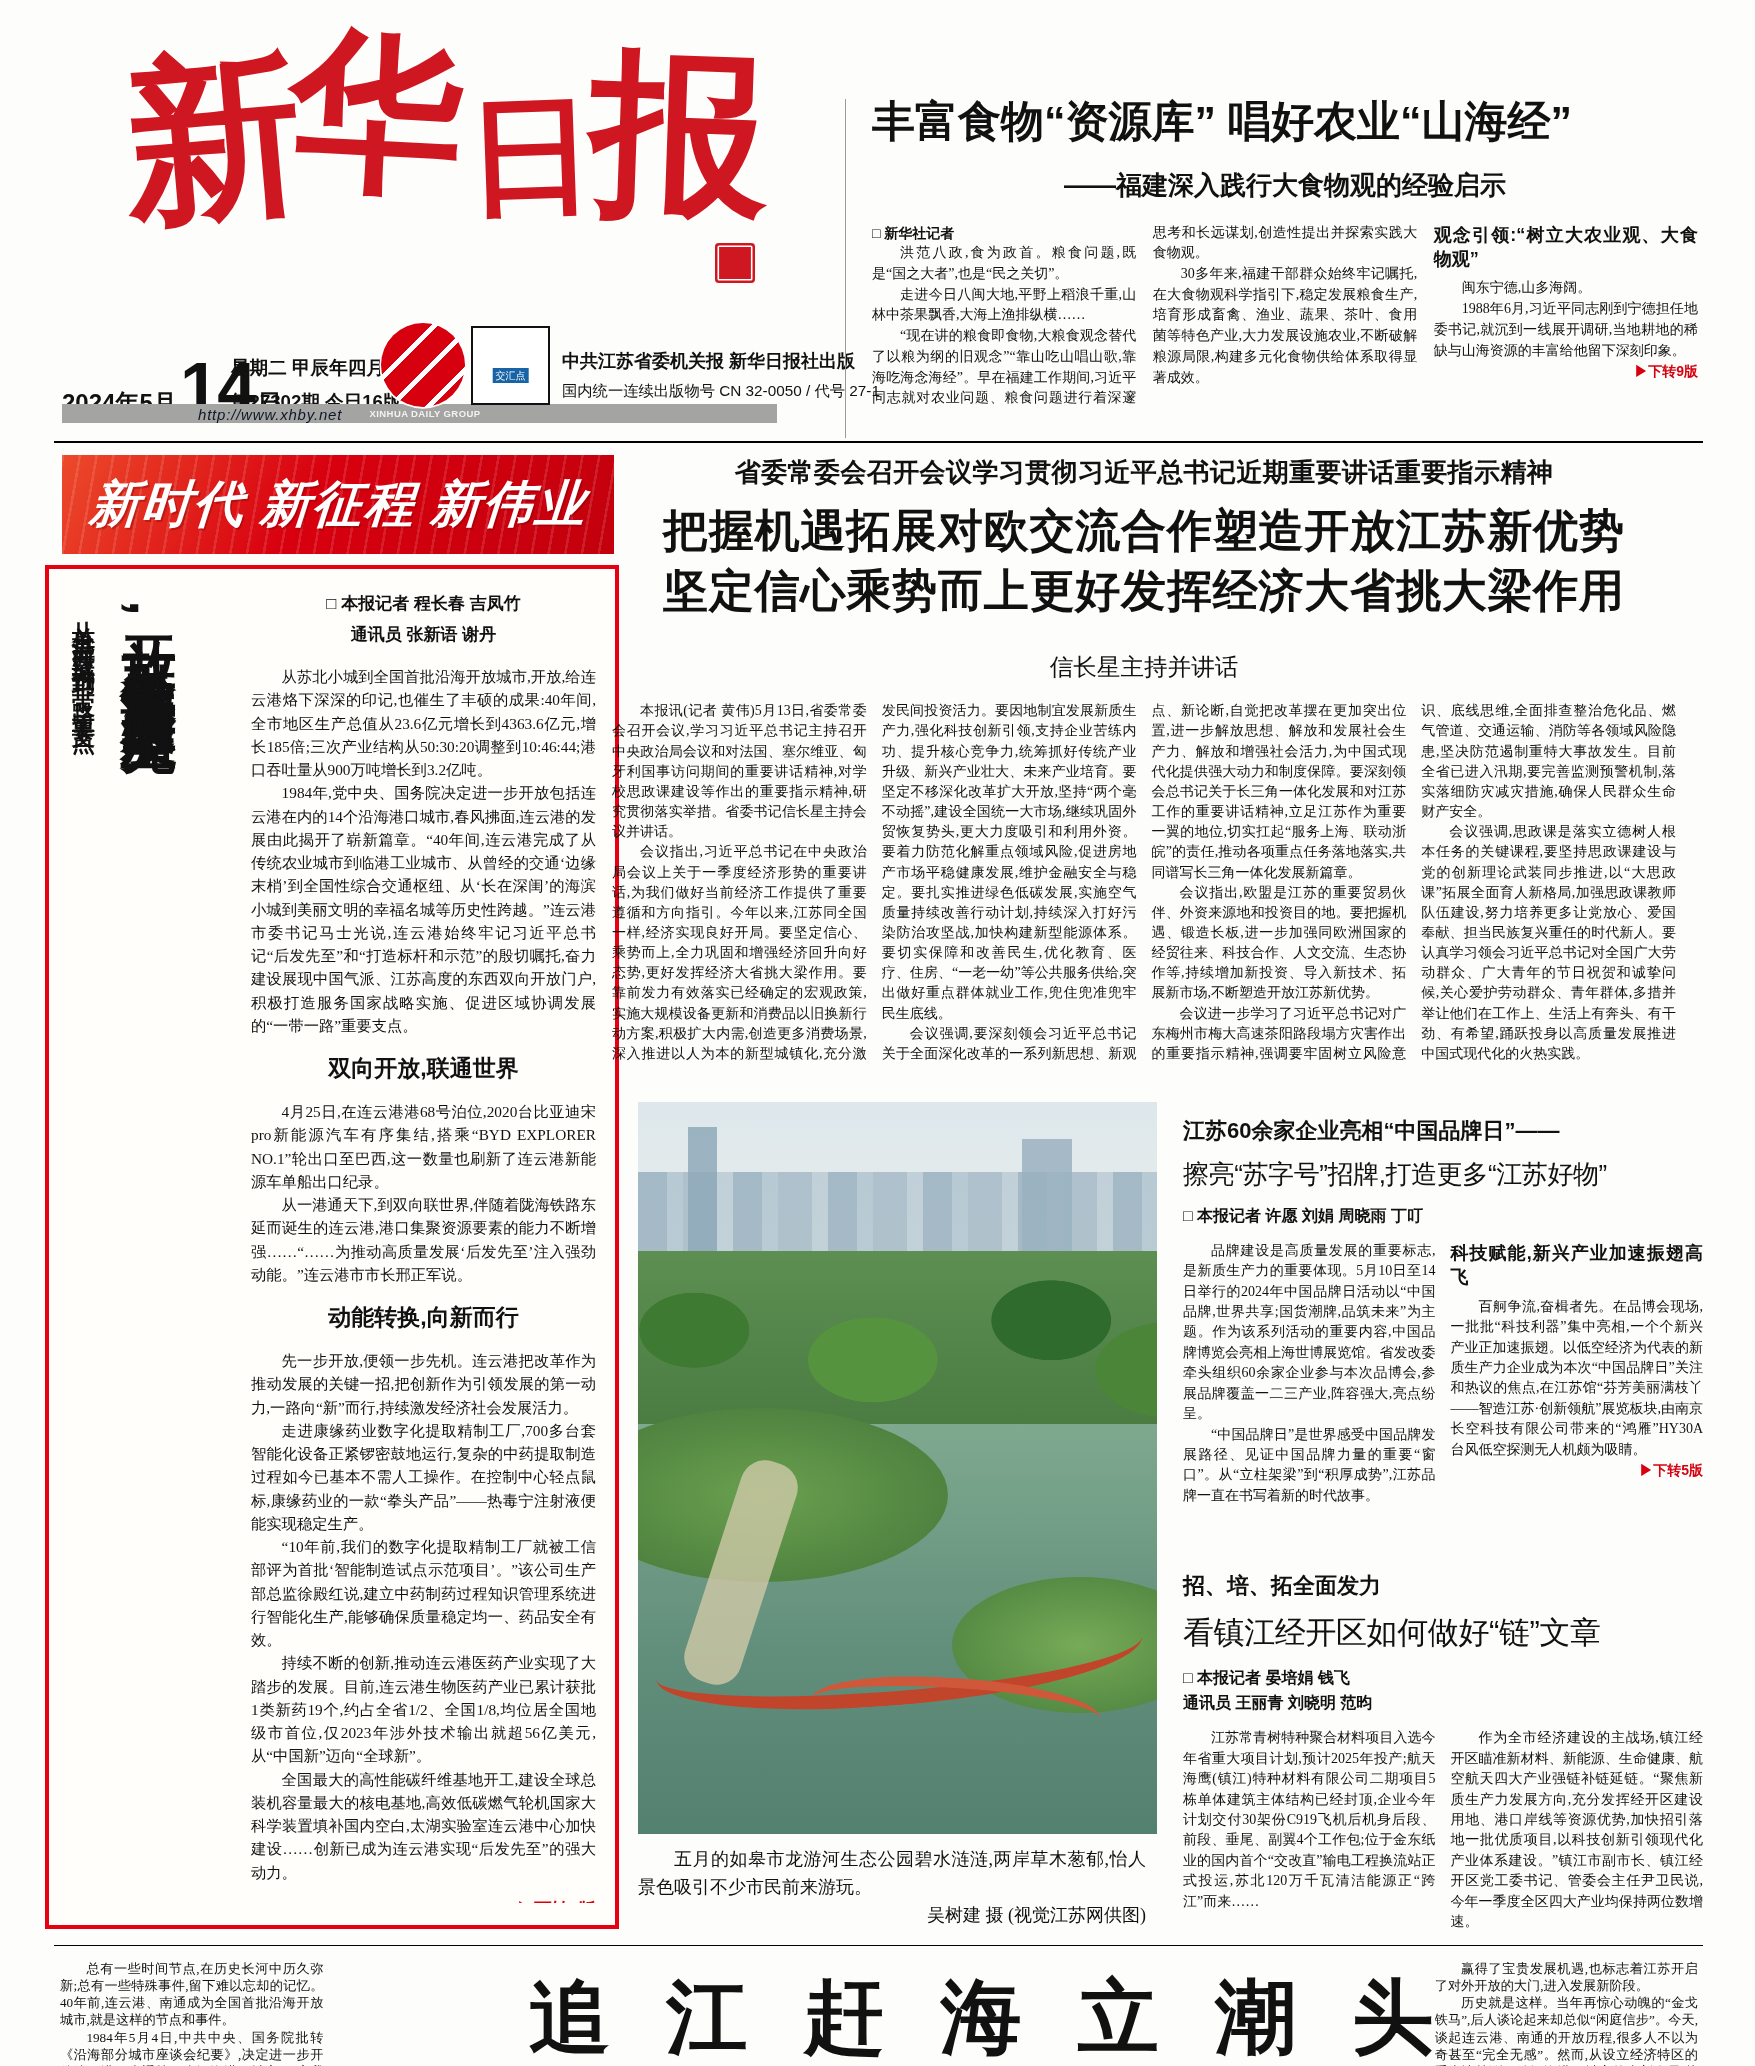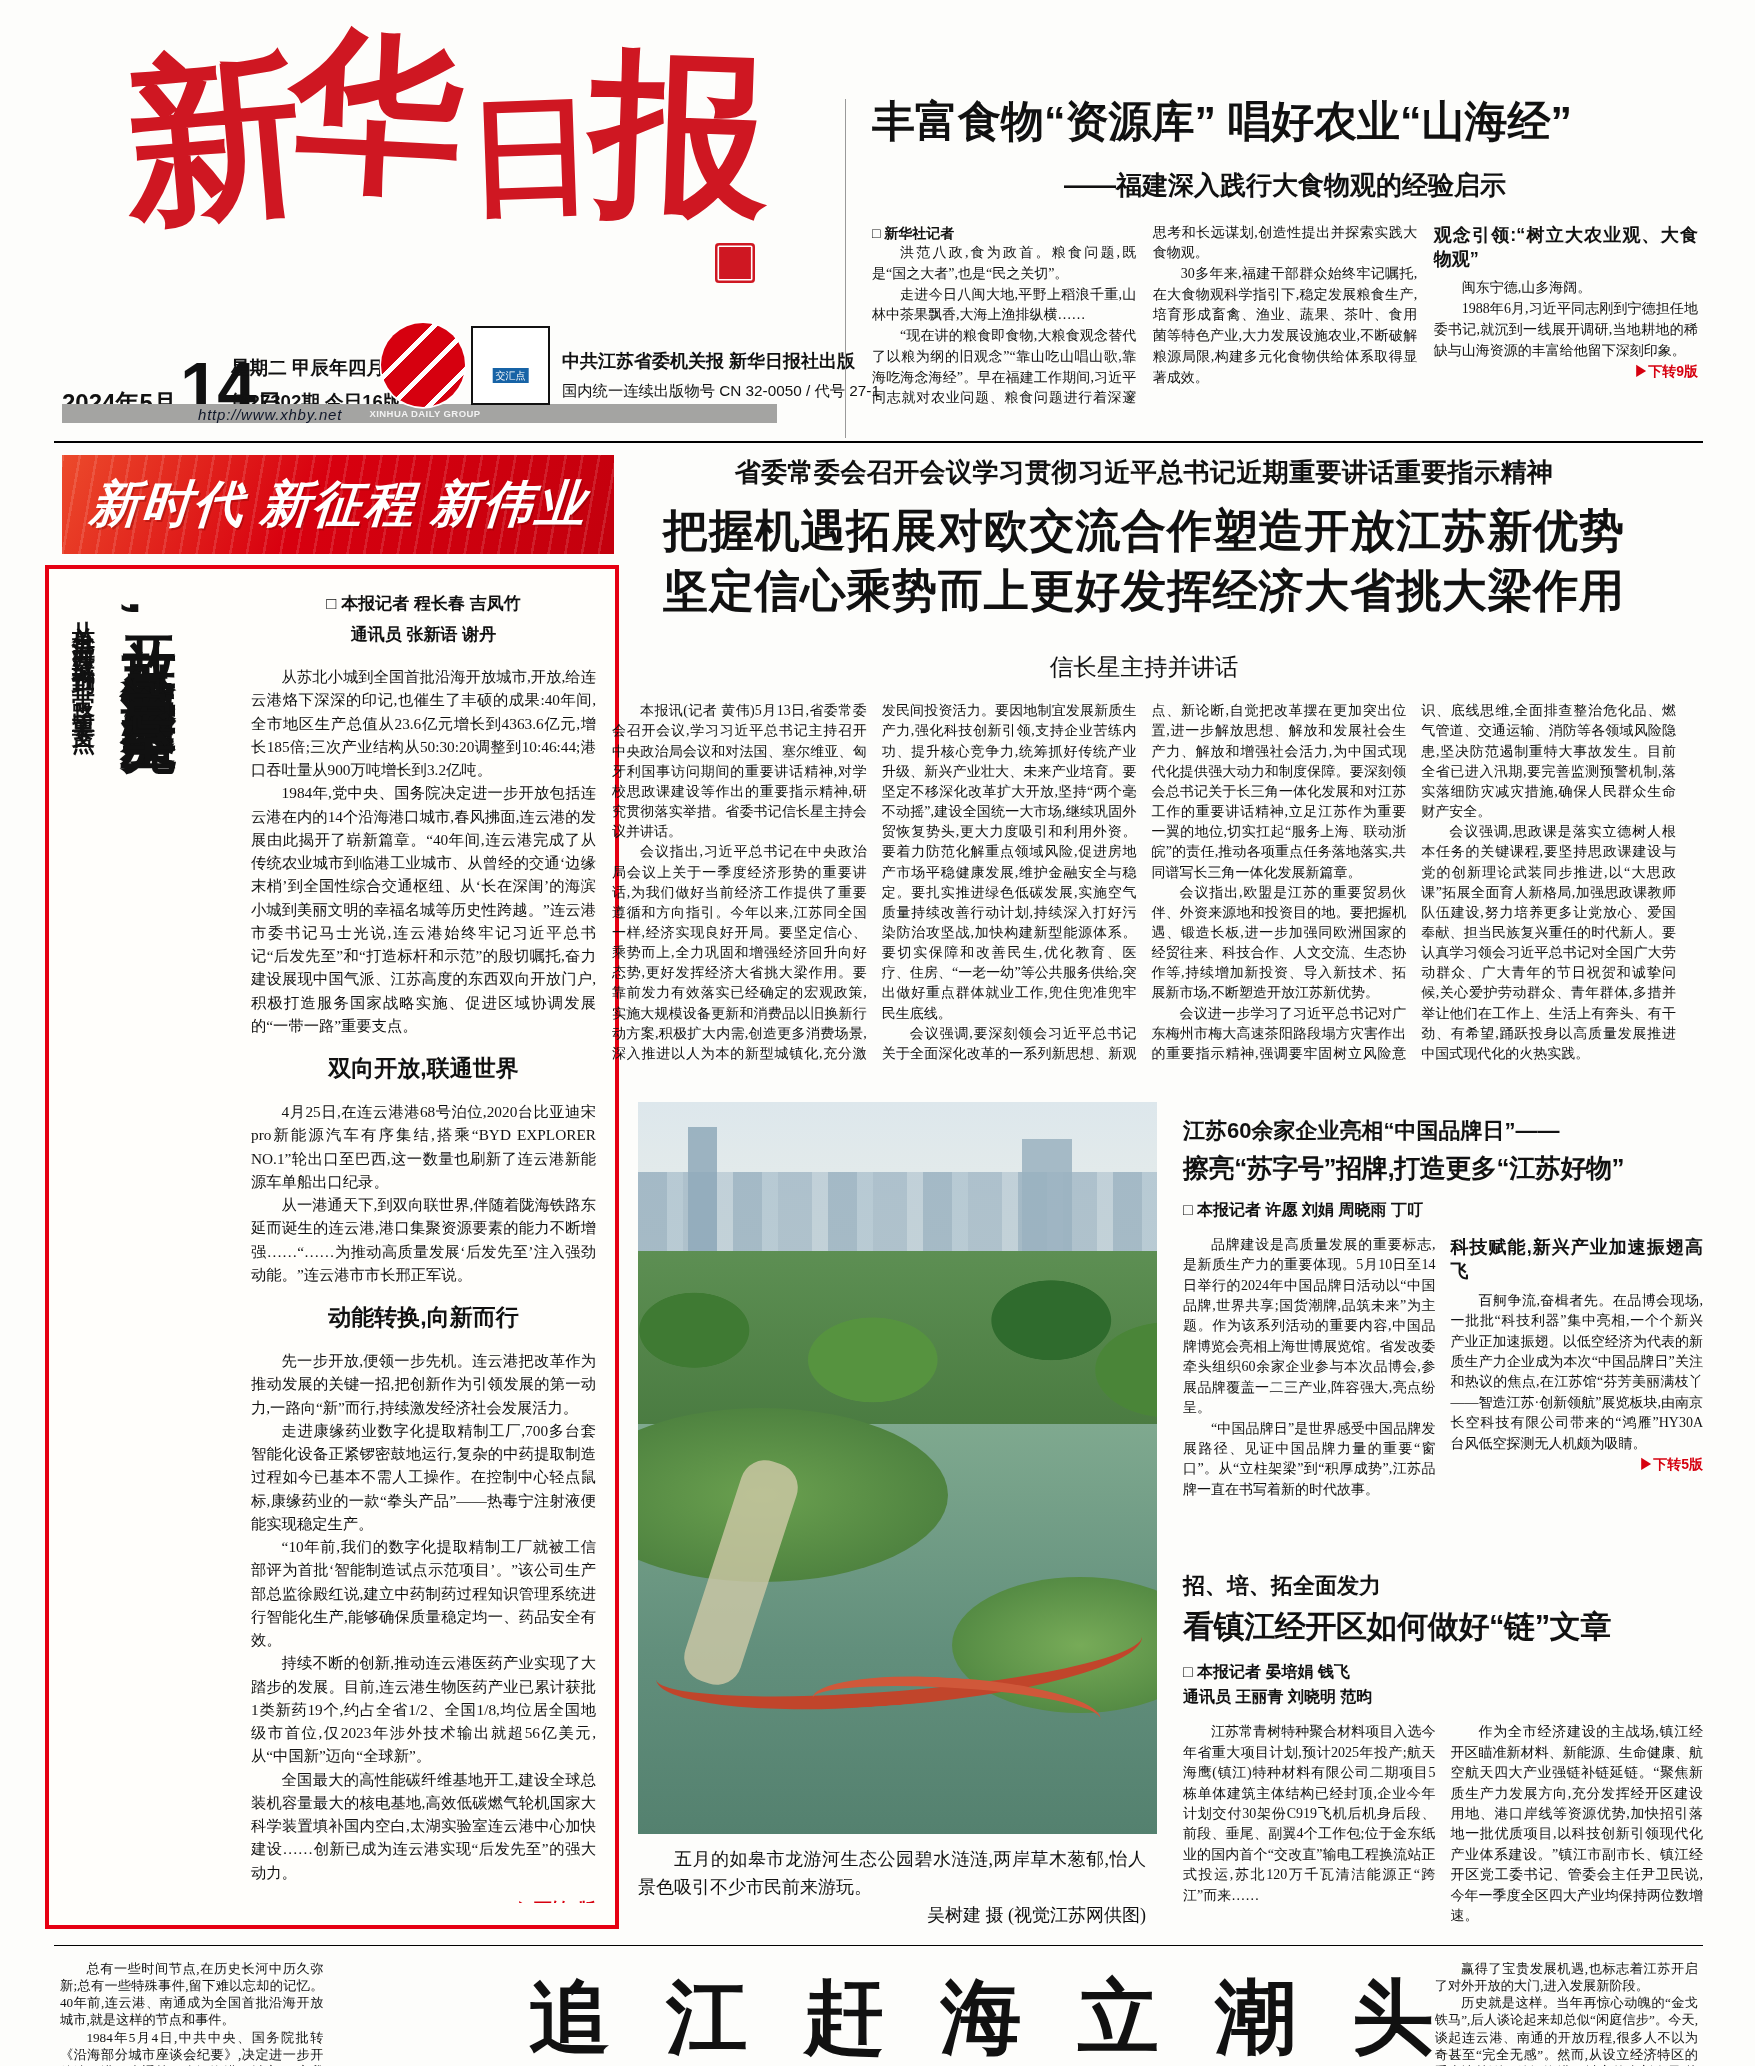--- a/index.html
+++ b/index.html
@@ -87,21 +87,21 @@
   .ph-path { position:absolute; left:74px; top:355px; width:58px; height:231px; background:#cfc9a8; transform:rotate(18deg); border-radius:25px; opacity:.8; }
   .caption-wrap { position:absolute; left:638px; top:1846px; width:508px; font-family:"Liberation Serif","DejaVu Serif",serif; font-size:18px; line-height:1.55; text-align:justify; }
   .caption-wrap .cap { text-indent:2em; }
   .caption-wrap .credit { text-align:right; }
 
   
   .sidebox { position:absolute; left:1183px; width:520px; }
   .brand { top:1116px; height:440px; }
   .zj { top:1571px; height:364px; }
   .sb-kicker { font-size:22px; font-weight:900; white-space:nowrap; }
-  .sb-headline { font-size:26px; font-weight:700; white-space:nowrap; margin-top:5px; letter-spacing:-0.4px; }
+  .sb-headline { font-size:26px; font-weight:400; white-space:nowrap; margin-top:11px; letter-spacing:-0.4px; }
   .zj .sb-headline { font-size:31px; }
   .sb-byline { font-size:16px; font-weight:700; margin-top:10.7px; line-height:1.6; }
   .sb-cols { margin-top:12.4px; overflow:hidden; column-count:2; column-gap:15px; font-size:14px; line-height:1.46; text-align:justify; font-family:"Liberation Serif","DejaVu Serif",serif; }
   .brand .sb-cols { height:289px; }
   .zj .sb-cols { height:223px; }
 
   
   .essay { position:absolute; left:60px; top:1960px; width:1638px; height:449px; overflow:hidden; }
   .essay-headline { position:absolute; left:469px; top:4.1px; width:702px; text-align:center; font-size:81px; font-weight:900; letter-spacing:14px; font-family:"DejaVu Serif","Liberation Serif",serif; white-space:nowrap; }
   .essay-byline { position:absolute; left:469px; top:104px; width:702px; text-align:center; font-size:19px; font-weight:600; }

